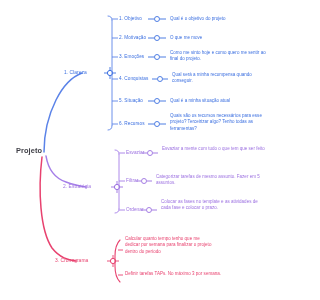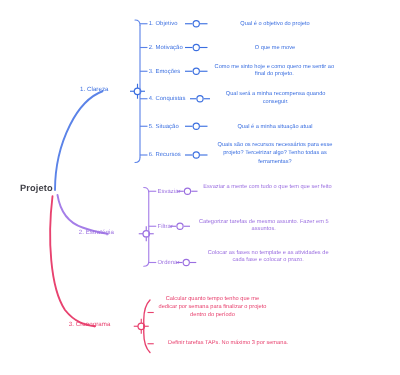--- a/index.html
+++ b/index.html
@@ -4,21 +4,21 @@
 <style>
   * { box-sizing: border-box; }
   html, body { margin: 0; padding: 0; }
   body {
     width: 272px; height: 300px;
     background: #ffffff;
     font-family: "Liberation Sans", sans-serif;
     overflow: hidden;
     position: relative;
   }
-  #map { position: absolute; inset: 0; width: 272px; height: 300px; text-align: center; }
+  #map { position: absolute; inset: 0; width: 272px; height: 300px; }
   .svg-layer { position: absolute; left: 0; top: 0; width: 272px; height: 300px; pointer-events: none; }
 
   .root-label {
     position: absolute;
     font-size: 7.4px;
     font-weight: bold;
     color: #3f3f46;
     letter-spacing: 0.1px;
     white-space: nowrap;
   }

